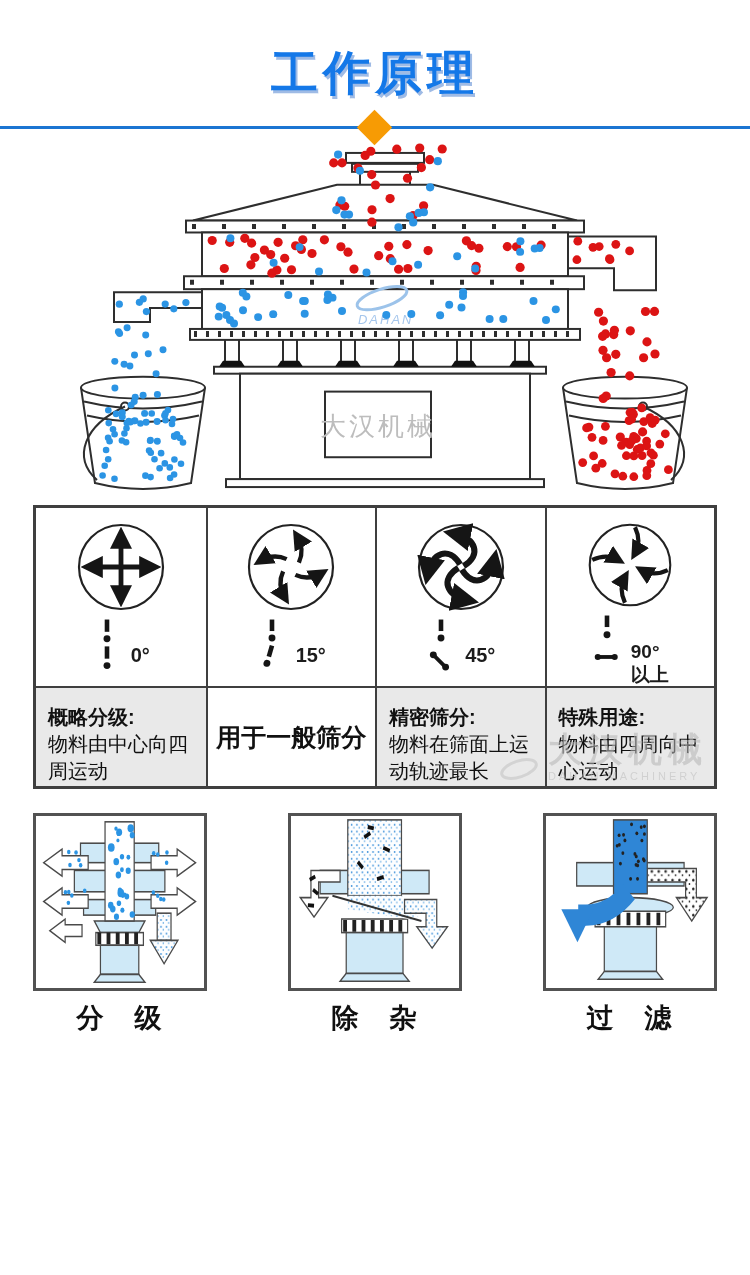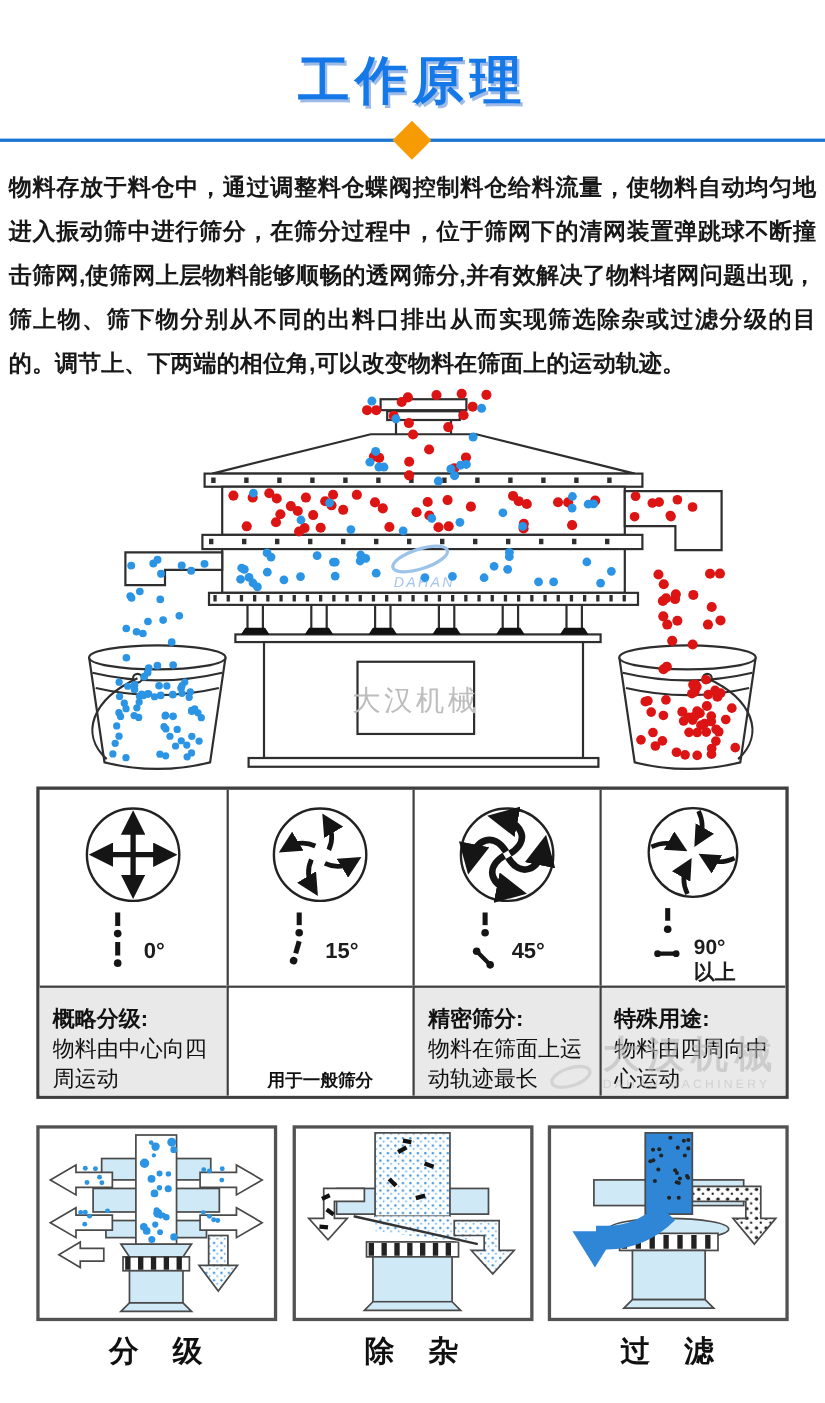--- a/index.html
+++ b/index.html
@@ -18,34 +18,34 @@
   
   .machine svg{display:block;}
   
   .ptable{position:relative;margin:6px 33px 0;border:3px solid #3f3f3f;
           display:grid;grid-template-columns:repeat(4,1fr);background:#fff;}
   .cell{border-left:2px solid #3f3f3f;box-sizing:border-box;}
   .cell:nth-child(4n+1){border-left:none;}
   .icon-cell{height:178px;display:flex;flex-direction:column;align-items:center;padding-top:10px;}
   .desc-cell{border-top:2px solid #3f3f3f;height:100px;background:#e9e9e9;
              padding:16px 12px;font-size:20px;line-height:27px;color:#111;}
-  .desc-cell.white{background:#fff;display:flex;align-items:flex-end;justify-content:center;
-             font-size:16px;font-weight:600;padding:0;}
+  .desc-cell.white{background:#fff;display:flex;align-items:center;justify-content:center;
+             font-size:25px;font-weight:600;padding:0;}
   .desc-title{font-weight:bold;display:block;}
   .phase-row{display:flex;align-items:flex-start;gap:9px;margin-top:2px;}
   .angle{font-weight:bold;font-size:20px;margin-top:26px;white-space:nowrap;}
   .angle.two{margin-top:26px;font-size:19px;line-height:23px;}
   .angle.two span{display:block;}
   .twm{position:absolute;right:6px;bottom:2px;display:flex;align-items:flex-end;gap:6px;
        pointer-events:none;opacity:.55;}
   .twm-big{font-size:34px;font-weight:bold;color:#b5b5b5;letter-spacing:6px;line-height:34px;}
   .twm-small{font-size:11px;color:#bdbdbd;letter-spacing:3px;}
   
   .modes{display:flex;justify-content:space-between;margin:24px 33px 0;}
-  .modes figure{margin:0;width:219px;text-align:center;}
+  .modes figure{margin:0;width:174px;text-align:center;}
   .mbox{border:3px solid #525252;height:172px;background:#fff;box-sizing:content-box;}
   .mbox svg{display:block;width:100%;height:100%;}
   figcaption{margin-top:9px;font-size:27px;font-weight:bold;letter-spacing:2px;color:#101010;}
 </style>
 </head>
 <body>
 
 <svg width="0" height="0" style="position:absolute">
   <defs>
     <marker id="ah" viewBox="0 0 10 10" refX="6" refY="5" markerWidth="4.6" markerHeight="4.6" orient="auto-start-reverse">
@@ -67,21 +67,20 @@
 <div class="page">
 
   <header>
     <h1 class="title">工作原理</h1>
     <div class="divider">
       <span class="line"></span>
       <span class="diamond"></span>
     </div>
   </header>
 
-  <p class="intro">物料存放于料仓中，通过调整料仓蝶阀控制料仓给料流量，使物料自动均匀地进入振动筛中进行筛分，在筛分过程中，位于筛网下的清网装置弹跳球不断撞击筛网,使筛网上层物料能够顺畅的透网筛分,并有效解决了物料堵网问题出现，筛上物、筛下物分别从不同的出料口排出从而实现筛选除杂或过滤分级的目的。调节上、下两端的相位角,可以改变物料在筛面上的运动轨迹。</p>
 
   <div class="machine">
     <svg width="750" height="358" viewBox="0 0 750 360" preserveAspectRatio="none">
       <g stroke="#2e2e2e" stroke-width="2" fill="#fff">
 
         <rect x="214" y="227" width="332" height="7"></rect>
         <rect x="240" y="234" width="290" height="106"></rect>
         <rect x="325" y="252" width="106" height="66"></rect>
         <rect x="226" y="340" width="318" height="8"></rect>
 

